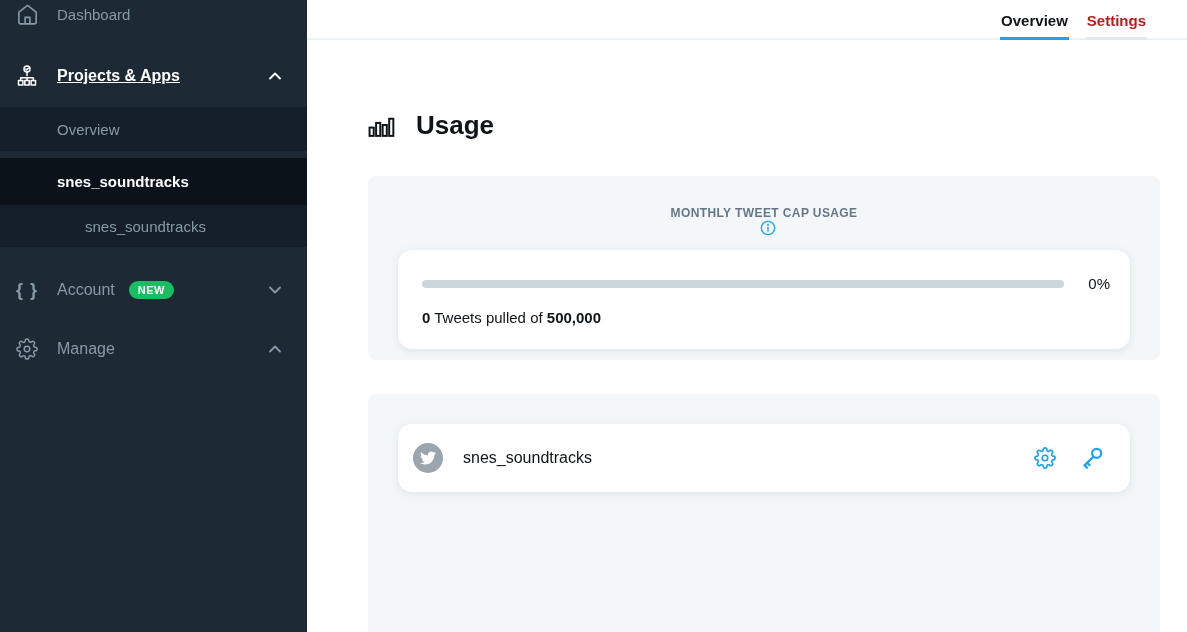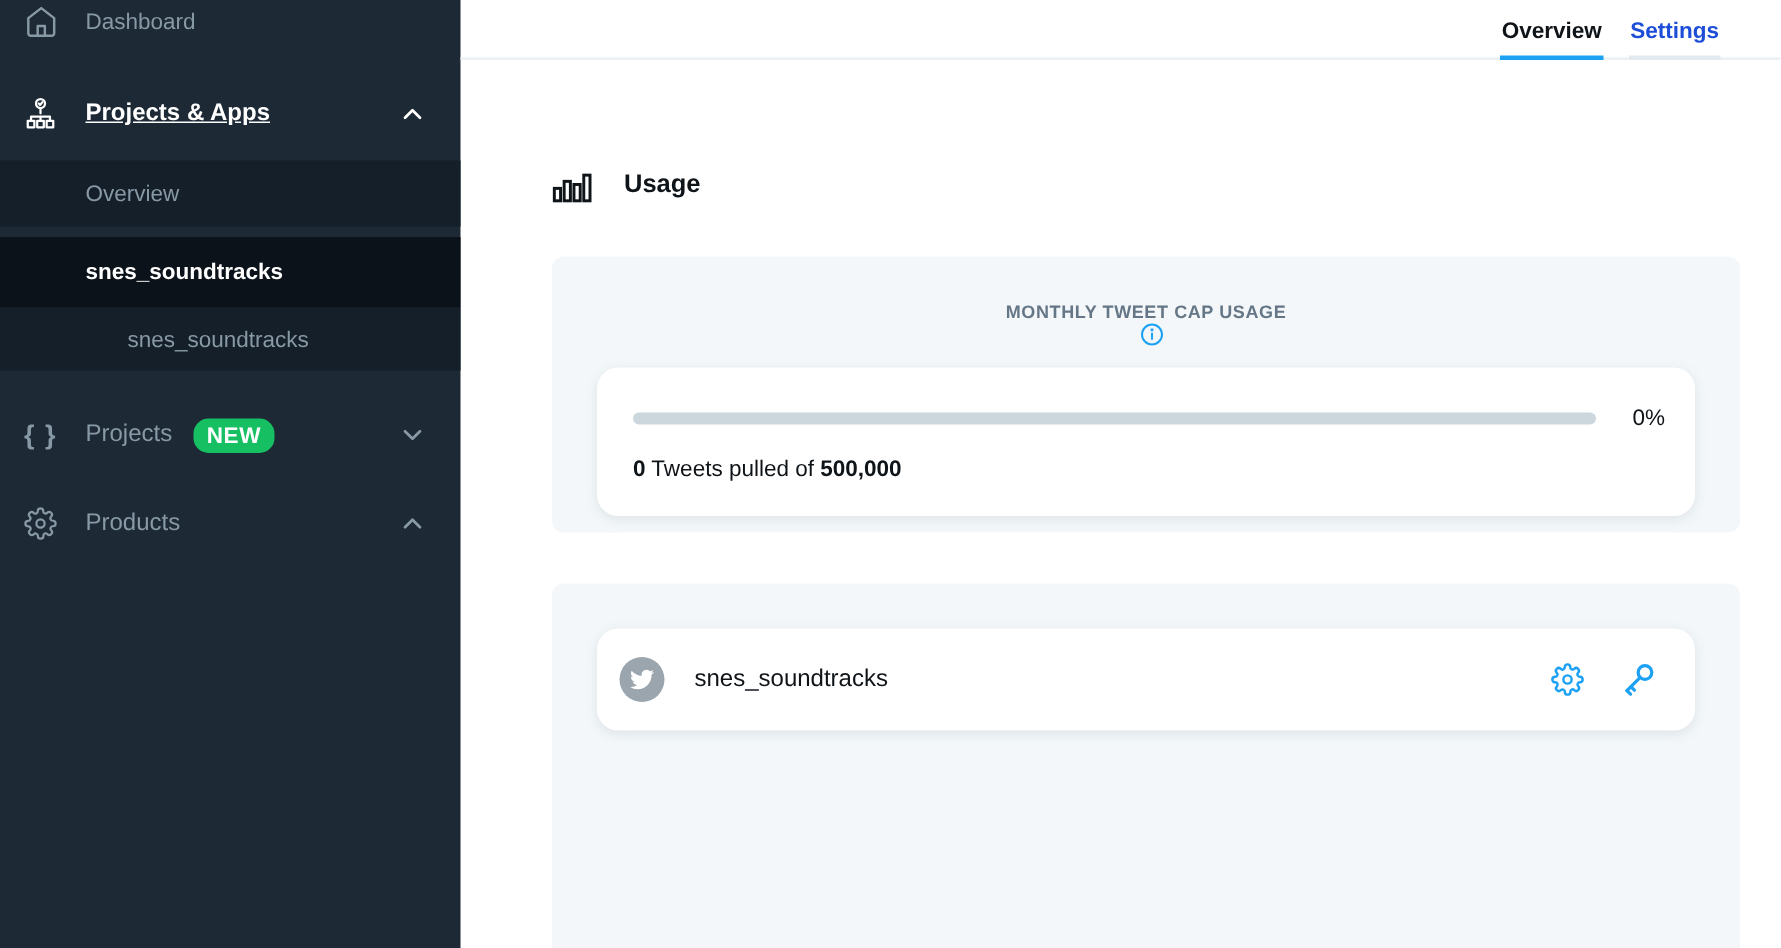--- a/index.html
+++ b/index.html
@@ -18,39 +18,39 @@
   .row-dashboard { top:-8px; height:44px; }
   .row-projects  { top:54px; height:44px; color:#fff; font-weight:bold; font-size:16px;text-decoration:underline; }
   .row-overview  { top:107px; height:44px; background:#151f29; }
   .row-project   { top:158px; height:47px; background:#0b1219; color:#fff; font-weight:bold; }
   .row-appsub    { top:205px; height:42px; background:#151f29; }
   .row-products  { top:268px; height:44px; font-size:16px; }
   .row-account   { top:327px; height:44px; font-size:16px; }
   .row-billing   { top:380px; height:44px; }
   .chev { position:absolute; right:22px; width:20px; height:20px; }
   .chev.white { color:#fff; } .chev.grey { color:#8899a6; }
-  .badge-new { margin-left:14px; background:#17bf63; color:#fff; font-size:15px;
+  .badge-new { margin-left:14px; background:#17bf63; color:#fff; font-size:11px;
                font-weight:bold; letter-spacing:.4px; padding:3px 9px; border-radius:10px; }
   .braces { font-size:18px; font-weight:bold; color:#8899a6; letter-spacing:1px; }
 
   
   .main { flex:1; display:flex; flex-direction:column; background:#fff; }
   .header { position:relative; height:40px; flex:none; display:flex;
             justify-content:flex-end; padding-right:40px; }
   .header::after { content:""; position:absolute; left:0; right:0; bottom:0; height:2px;
                    background:linear-gradient(#f1f5f8,#e9eff3); }
   .tabs { display:flex; column-gap:17px; align-items:flex-end; z-index:1; }
-  .tab { font-size:15px; font-weight:bold; color:#1d4ed8; padding:9px 1px 8px;
+  .tab { font-size:15px; font-weight:bold; color:#b91c1c; padding:9px 1px 8px;
          border-bottom:3px solid #e3eaef; cursor:pointer; }
   .tab.active { color:#0f1419; border-bottom-color:#1da1f2; }
 
   .content { flex:1; padding:0 27px 0 61px; }
   .section-head { display:flex; align-items:center; }
   .section-icon { width:27px; height:26px; flex:none; display:flex; align-items:center; }
-  .section-title { font-size:17px; font-weight:bold; color:#0f1419; margin-left:21px; }
+  .section-title { font-size:26px; font-weight:bold; color:#0f1419; margin-left:21px; }
   .usage-head { margin-top:70px; }
   .apps-head  { margin-top:74px; }
   .manage-link { margin-left:auto; color:#1da1f2; font-size:16px; cursor:pointer; }
 
   .grey-card { background:#f3f7f9; border-radius:8px; }
   .usage-card { margin-top:35px; height:184px; padding:30px 30px 0 30px; }
   .cap-label-row { display:flex; align-items:center; color:#657786; font-size:12px;
                    font-weight:bold; letter-spacing:.4px;flex-direction:column; }
   .info-icon { width:16px; height:16px; margin-left:7px; cursor:pointer; }
   .white-card { background:#fff; border-radius:14px; box-shadow:0 2px 8px rgba(101,119,134,.15); }
@@ -118,37 +118,37 @@
     </div>
 
     <div class="side-row row-appsub">
       <span class="sub-label">snes_soundtracks</span>
     </div>
 
     <div class="side-row row-products">
       <span class="s-icon">
         <span class="braces">{ }</span>
       </span>
-      <span class="side-label">Projects</span>
+      <span class="side-label">Account</span>
       <span class="badge-new">NEW</span>
       <span class="chev grey">
         <svg width="20" height="20" viewBox="0 0 24 24" fill="none" stroke="currentColor" stroke-width="2.2" stroke-linecap="round" stroke-linejoin="round">
             <polyline points="6 9 12 15 18 9"></polyline>
           </svg>
       </span>
     </div>
 
     <div class="side-row row-account">
       <span class="s-icon">
         <svg width="22" height="22" viewBox="0 0 24 24" fill="none" stroke="#8899a6" stroke-width="1.6" stroke-linecap="round" stroke-linejoin="round">
           <circle cx="12" cy="12" r="3"></circle>
           <path d="M19.4 15a1.65 1.65 0 0 0 .33 1.82l.06.06a2 2 0 0 1-2.83 2.83l-.06-.06a1.65 1.65 0 0 0-1.82-.33 1.65 1.65 0 0 0-1 1.51V21a2 2 0 0 1-4 0v-.09A1.65 1.65 0 0 0 9 19.4a1.65 1.65 0 0 0-1.82.33l-.06.06a2 2 0 0 1-2.83-2.83l.06-.06a1.65 1.65 0 0 0 .33-1.82 1.65 1.65 0 0 0-1.51-1H3a2 2 0 0 1 0-4h.09A1.65 1.65 0 0 0 4.6 9a1.65 1.65 0 0 0-.33-1.82l-.06-.06a2 2 0 0 1 2.83-2.83l.06.06a1.65 1.65 0 0 0 1.82.33H9a1.65 1.65 0 0 0 1-1.51V3a2 2 0 0 1 4 0v.09a1.65 1.65 0 0 0 1 1.51 1.65 1.65 0 0 0 1.82-.33l.06-.06a2 2 0 0 1 2.83 2.83l-.06.06a1.65 1.65 0 0 0-.33 1.82V9a1.65 1.65 0 0 0 1.51 1H21a2 2 0 0 1 0 4h-.09a1.65 1.65 0 0 0-1.51 1z"></path>
         </svg>
       </span>
-      <span class="side-label">Products</span>
+      <span class="side-label">Manage</span>
       <span class="chev grey">
         <svg width="20" height="20" viewBox="0 0 24 24" fill="none" stroke="currentColor" stroke-width="2.2" stroke-linecap="round" stroke-linejoin="round">
             <polyline points="6 15 12 9 18 15"></polyline>
           </svg>
       </span>
     </div>
 
   </aside>
 
   <div class="main">

